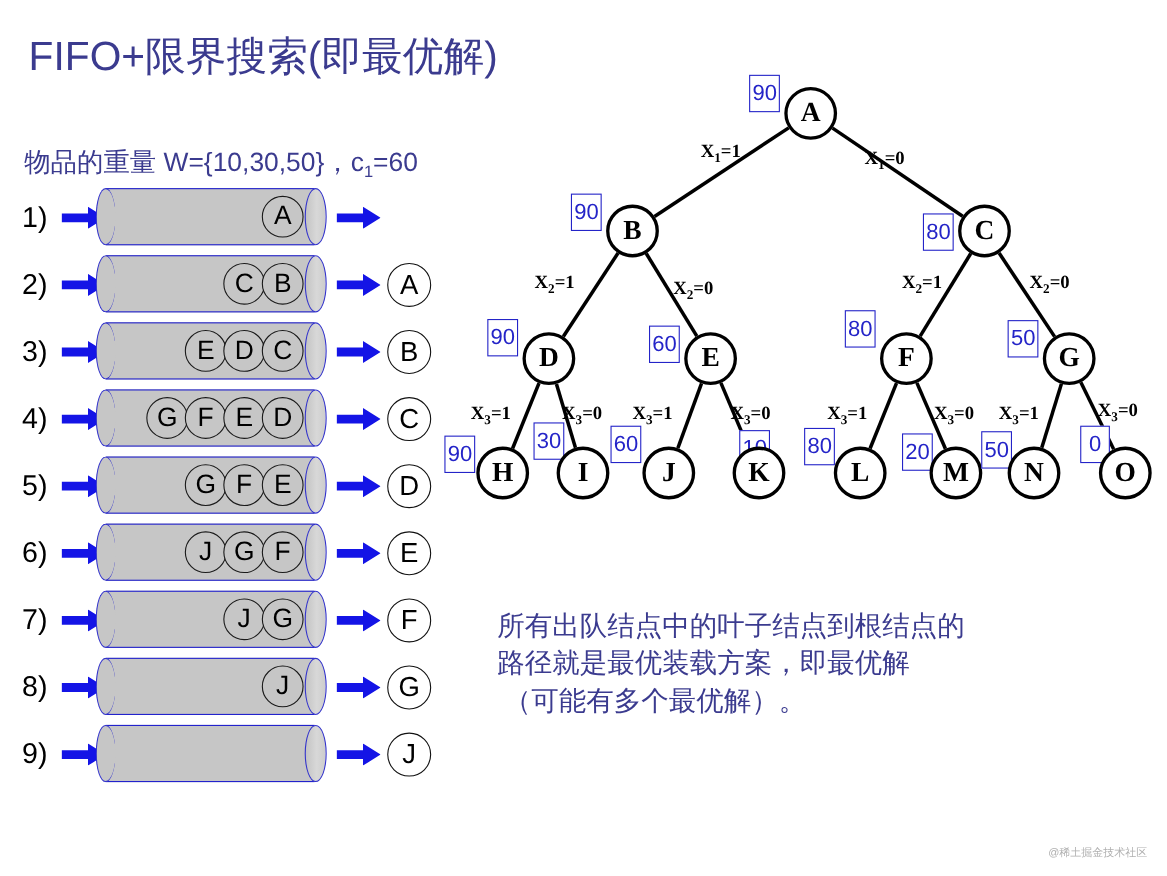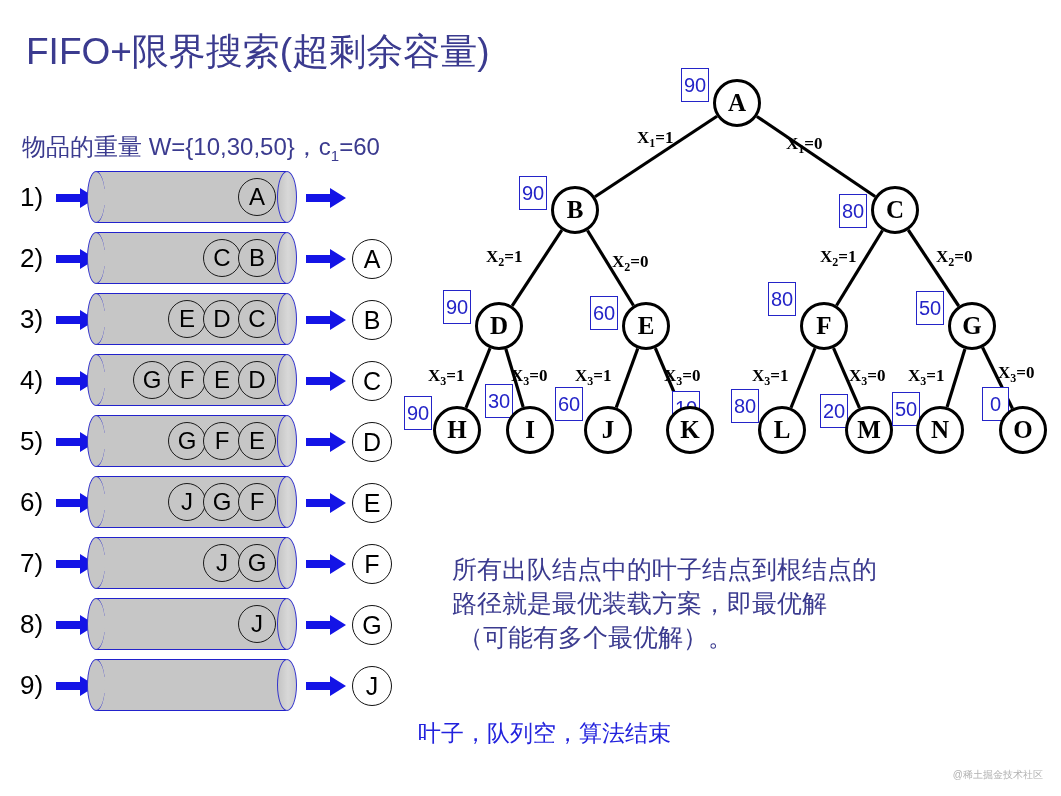--- a/index.html
+++ b/index.html
@@ -104,21 +104,21 @@
   #watermark {
     position: absolute; right: 18px; bottom: 14px;
     color: #b0b0b0; font-size: 10px; white-space: nowrap;
   }
 </style>
 </head>
 <body>
 
 <div id="slide">
 
-  <div id="title">FIFO+限界搜索(超剩余容量)</div>
+  <div id="title">FIFO+限界搜索(即最优解)</div>
 
   <div id="subtitle">
     <span>物品的重量  W={10,30,50}，c</span><span class="sub">1</span><span>=60</span>
   </div>
 
   <div id="queue-area">
       <div class="qrow" style="top: 170px;">
         <div class="qnum">1)</div>
         <div class="arrow-in"><svg width="40" height="20" viewBox="0 0 40 20">
             <path d="M0 6 L24 6 L24 0 L40 10 L24 20 L24 14 L0 14 Z" fill="#1414e6"></path>
@@ -356,15 +356,14 @@
         <div class="elabel" style="left: 998px; top: 363px;"><span>X</span><span class="sub">3</span><span>=0</span></div>
       </div>
   </div>
 
   <div id="note">
     <div>所有出队结点中的叶子结点到根结点的</div>
     <div>路径就是最优装载方案，即最优解</div>
     <div class="l3">（可能有多个最优解）。</div>
   </div>
 
-  <div id="endnote">叶子，队列空，算法结束</div>
   <div id="watermark">@稀土掘金技术社区</div>
 </div>
 
 </body></html>

